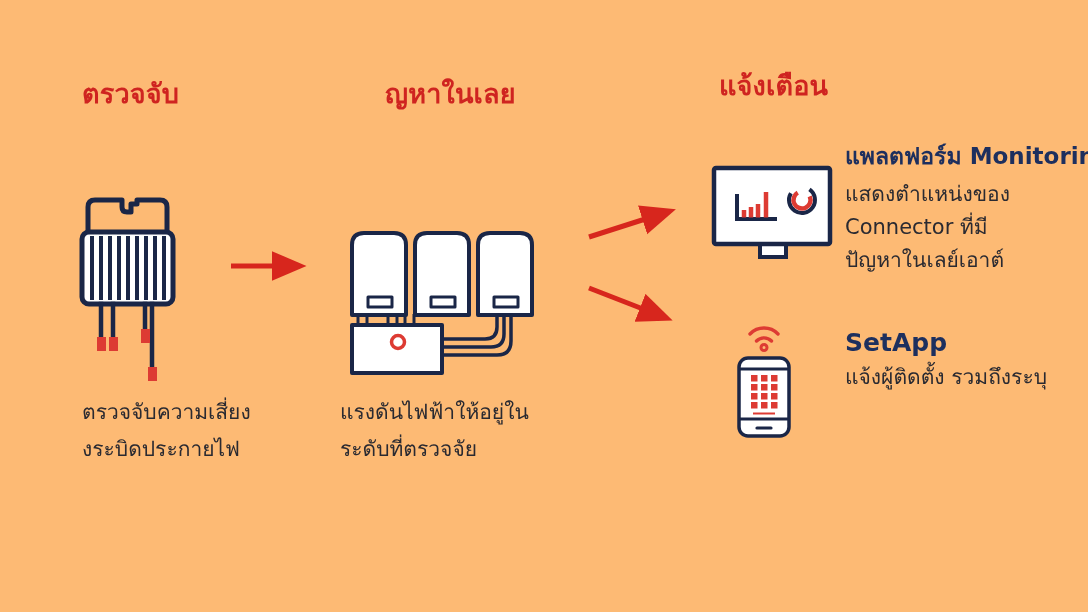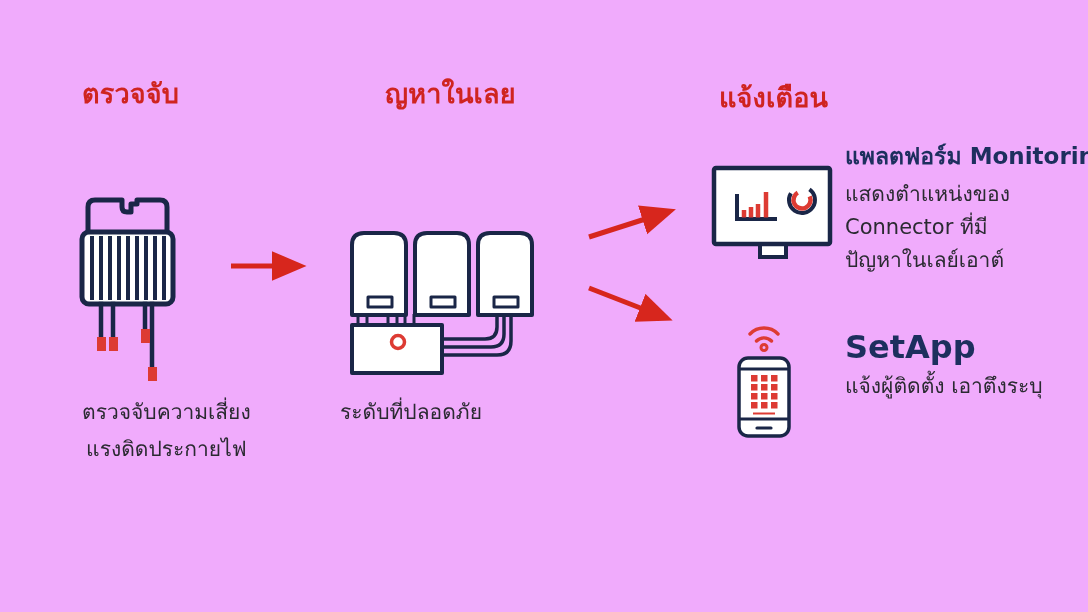--- a/index.html
+++ b/index.html
@@ -1,39 +1,39 @@
 <!DOCTYPE html>
 <html><head>
 <meta charset="utf-8">
 <style>
   html,body{margin:0;padding:0;background:#fff;}
   .canvas{
-    position:relative;width:1088px;height:612px;background:#f0abfc;overflow:hidden;
+    position:relative;width:1088px;height:612px;background:#fdba74;overflow:hidden;
     font-family:"DejaVu Sans","Liberation Sans",sans-serif;
   }
   .abs{position:absolute;}
   .stage-heading{
     font-size:27px;font-weight:bold;color:#cf2420;letter-spacing:0.2px;white-space:nowrap;
   }
   .caption{font-size:21px;color:#2a2a31;line-height:37px;white-space:nowrap;}
-  .caption span{display:block;text-align:center;}
+  .caption span{display:block;}
   .note-title{font-size:23px;font-weight:bold;color:#1d2f5e;white-space:nowrap;}
-  .note-title.big{font-size:32px;}
+  .note-title.big{font-size:25px;}
   .note-lines{font-size:21px;color:#2a2a31;line-height:33px;margin-top:4px;white-space:nowrap;}
   .note-lines span{display:block;}
   svg{display:block;}
 </style>
 </head>
 <body>
 
 <div class="canvas">
 
   <div class="abs stage-heading" style="left:82px;top:72px;">ตรวจจับ</div>
   <div class="abs stage-heading" style="left:385px;top:72px;">ญหาในเลย</div>
-  <div class="abs stage-heading" style="left:719px;top:76px;text-align:center;">แจ้งเตือน</div>
+  <div class="abs stage-heading" style="left:719px;top:64px;text-align:center;">แจ้งเตือน</div>
 
   <svg class="abs" style="left:70px;top:190px;" width="115" height="200" viewBox="0 0 115 200">
     <g fill="none" stroke="#1a2647" stroke-width="5" stroke-linejoin="round" stroke-linecap="square">
       <path d="M18,42 V17 Q18,10 25,10 H52 V17 Q52,22 57,22 H61 V14 H67 V10 H90 Q97,10 97,17 V42"></path>
       <rect x="12" y="42" width="91" height="72" rx="7" fill="#ffffff"></rect>
       <g stroke-width="4">
         <line x1="22" y1="48" x2="22" y2="108"></line>
           <line x1="31" y1="48" x2="31" y2="108"></line>
         <line x1="40" y1="48" x2="40" y2="108"></line>
           <line x1="49" y1="48" x2="49" y2="108"></line>
@@ -139,36 +139,37 @@
         <rect x="38" y="75" width="6.5" height="6.5"></rect>
       <rect x="18" y="84" width="6.5" height="6.5"></rect>
         <rect x="28" y="84" width="6.5" height="6.5"></rect>
         <rect x="38" y="84" width="6.5" height="6.5"></rect>
     </g>
     <line x1="20" y1="95.5" x2="42" y2="95.5" stroke="#dd3b33" stroke-width="2"></line>
   </svg>
 
   <div class="abs caption" style="left:82px;top:394px;">
     <span>ตรวจจับความเสี่ยง</span>
-    <span>แรงดิดประกายไฟ</span>
+    <span>งระบิดประกายไฟ</span>
   </div>
 
   <div class="abs caption" style="left:340px;top:394px;">
-    <span>ระดับที่ปลอดภัย</span>
+    <span>แรงดันไฟฟ้าให้อยู่ใน</span>
+    <span>ระดับที่ตรวจจัย</span>
   </div>
 
   <div class="abs" style="left:845px;top:138px;">
     <div class="note-title">แพลตฟอร์ม Monitoring</div>
     <div class="note-lines">
       <span>แสดงตำแหน่งของ</span>
       <span>Connector ที่มี</span>
       <span>ปัญหาในเลย์เอาต์</span>
     </div>
   </div>
 
   <div class="abs" style="left:845px;top:328px;">
     <div class="note-title big">SetApp</div>
     <div class="note-lines">
-      <span>แจ้งผู้ติดตั้ง เอาตึงระบุ</span>
+      <span>แจ้งผู้ติดตั้ง รวมถึงระบุ</span>
     </div>
   </div>
 
 </div>
 
 </body></html>

